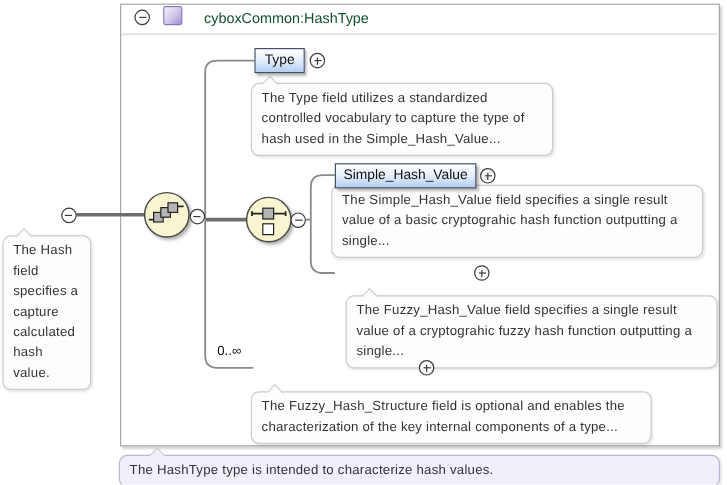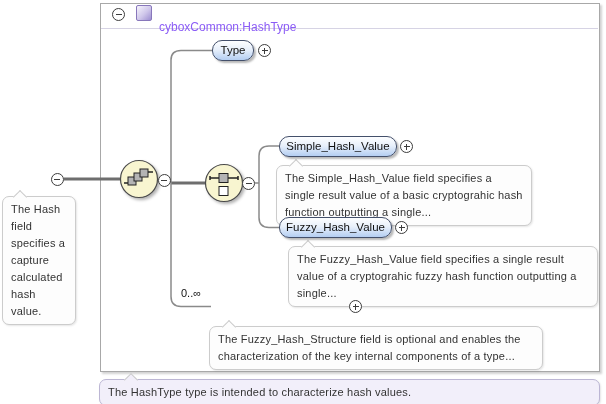--- a/index.html
+++ b/index.html
@@ -8,38 +8,38 @@
     font-family:"Liberation Sans",sans-serif;
   }
   .wires{position:absolute;left:0;top:0;width:606px;height:404px;z-index:1;}
   .bigbox{
     position:absolute;left:100px;top:3px;width:498px;height:367px;
     background:#fff;border:1px solid #a8a8a8;box-shadow:2px 2px 2px rgba(0,0,0,.18);
     z-index:0;
   }
   .hdr-divider{position:absolute;left:101px;top:28px;width:497px;height:0;
     border-top:1px solid #d6d3e4;z-index:2;}
-  .ct-title{position:absolute;left:159px;top:8px;font-size:12px;color:#8b5cf6;z-index:3;margin-top:12px;}
+  .ct-title{position:absolute;left:170px;top:8px;font-size:12px;color:#14532d;z-index:3;}
   .ct-icon{
     position:absolute;left:136px;top:5px;width:16px;height:16px;box-sizing:border-box;
     border:1px solid #8877bb;border-radius:2px;
     background:linear-gradient(135deg,#f6f4fc 0%,#cfc6ea 55%,var(--complextype-icon,#9c8ed1) 100%);
     z-index:3;
   }
   .circle-btn{
     position:absolute;width:13px;height:13px;box-sizing:border-box;background:#fff;
     border:1px solid #3c3c3c;border-radius:50%;z-index:4;
   }
   .circle-btn::before{content:"";position:absolute;left:2.5px;right:2.5px;top:50%;
     height:1px;margin-top:-.5px;background:#3c3c3c;}
   .circle-btn.plus::after{content:"";position:absolute;top:2.5px;bottom:2.5px;left:50%;
     width:1px;margin-left:-.5px;background:#3c3c3c;}
   .el{
     position:absolute;box-sizing:border-box;height:21px;z-index:3;
-    border:1px solid #44506b;border-radius:10px;
+    border:1px solid #44506b;border-radius:0;
     background:linear-gradient(var(--element-fill-top,#fdfeff) 0%,#e8f0fb 45%,var(--element-fill-bottom,#b4cef2) 100%);
     box-shadow:2px 2px 2px rgba(0,0,0,.28);
     font-size:11.5px;color:#101010;text-align:center;line-height:19px;
   }
   .comp{position:absolute;width:40px;height:40px;z-index:3;
     filter:drop-shadow(2px 2px 1.5px rgba(0,0,0,.3));}
   .comp circle{fill:var(--compositor-fill,#f8f5d0);stroke:#4a4a4a;stroke-width:1.2;}
   .comp rect{stroke:#222;stroke-width:1;}
   .comp .sq{fill:#b4b4b4;}
   .comp .sqw{fill:#fff;}
@@ -89,36 +89,36 @@
       <rect class="sq" x="9" y="18" width="8" height="8"></rect>
       <rect class="sq" x="15" y="14" width="8" height="8"></rect>
       <rect class="sq" x="21" y="10" width="8" height="8"></rect>
       <path d="M29 13 H34"></path>
     </svg>
   </div>
   <div class="circle-btn" style="left:157.5px;top:173.5px"></div>
 
   <div class="el" style="left:212px;top:40px;width:42px">Type</div>
   <div class="circle-btn plus" style="left:258px;top:44px"></div>
+  <div class="ann" style="left:209px;top:69px;width:252px;--tail-left:10px">The Type field utilizes a standardized controlled vocabulary to capture the type of hash used in the Simple_Hash_Value...</div>
 
   <div class="comp" style="left:204px;top:163px">
     <svg viewBox="0 0 40 40" width="40" height="40">
       <circle cx="20" cy="20" r="18.5"></circle>
       <path d="M6 15 H34 M6 13 V17 M34 13 V17"></path>
       <rect class="sq" x="15" y="10.5" width="9" height="9"></rect>
       <rect class="sqw" x="15" y="23.5" width="9" height="9"></rect>
     </svg>
   </div>
   <div class="circle-btn" style="left:242px;top:176.5px"></div>
 
   <div class="el" style="left:279px;top:136px;width:118px">Simple_Hash_Value</div>
   <div class="circle-btn plus" style="left:400px;top:140px"></div>
-  <div class="ann" style="left:276px;top:165px;width:256px;--tail-left:14px">The Simple_Hash_Value field specifies a single result value of a basic cryptograhic hash function outputting a single...</div>
+  <div class="ann" style="left:276px;top:154px;width:310px;--tail-left:14px">The Simple_Hash_Value field specifies a single result value of a basic cryptograhic hash function outputting a single...</div>
 
-  <div class="el" style="left:279px;top:217px;width:113px">Fuzzy_Hash_Value</div>
   <div class="circle-btn plus" style="left:395px;top:221px"></div>
   <div class="ann" style="left:288px;top:246px;width:310px;--tail-left:14px">The Fuzzy_Hash_Value field specifies a single result value of a cryptograhic fuzzy hash function outputting a single...</div>
 
   <div class="mult" style="left:181px;top:287px">0..∞</div>
   <div class="circle-btn plus" style="left:349px;top:300px"></div>
   <div class="ann" style="left:209px;top:326px;width:334px;--tail-left:14px">The Fuzzy_Hash_Structure field is optional and enables the characterization of the key internal components of a type...</div>
 
   <div class="ann lavender" style="left:99px;top:379px;width:501px;--tail-left:26px">The HashType type is intended to characterize hash values.</div>
 
 </div>

